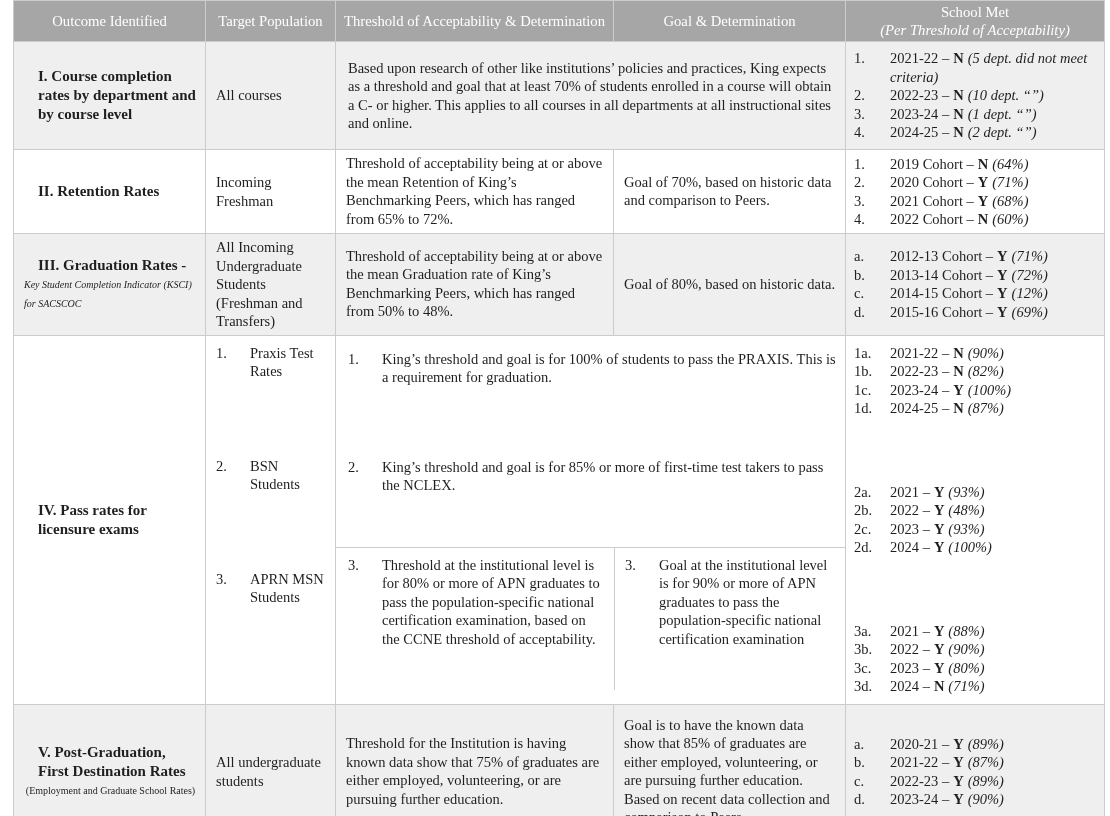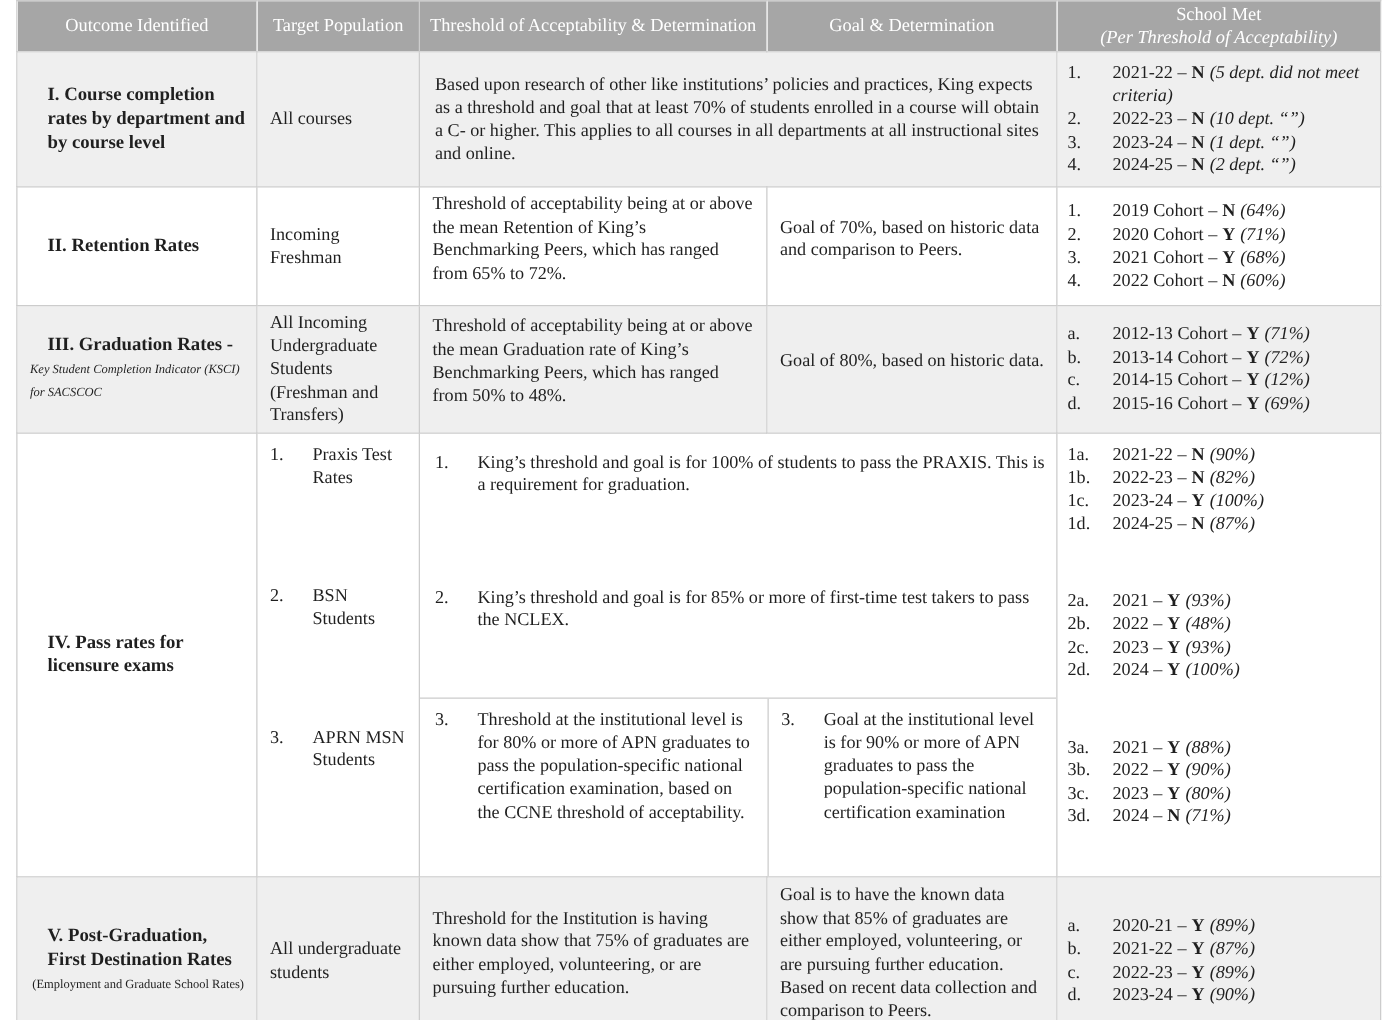--- a/index.html
+++ b/index.html
@@ -23,21 +23,21 @@
     font-weight:normal; text-align:center; font-size:14.7px; line-height:18px;
     padding:2px 4px; height:40px;
   }
   thead .sub{font-style:italic;}
   tr.shaded td{background:var(--row-shaded-bg);}
   tr.plain td{background:var(--row-plain-bg);}
   tr.h-r1{height:108px;} tr.h-r2{height:82px;} tr.h-r3{height:93px;}
   tr.h-r4{height:355px;} tr.h-r5{height:135px;}
   td.c1{padding:4px 8px 4px 10px;}
   td.c2{padding:4px 6px 4px 10px;}
-  td.c3,td.c4{padding:4px 8px 16px 10px;}
+  td.c3,td.c4{padding:4px 8px 5px 10px;}
   td.c34{padding:4px 8px 4px 12px;}
   td.c5{padding:4px 4px 4px 8px;}
   .title{font-weight:bold; font-size:15px; line-height:19px;margin-left:14px;}
   .title-italic{font-style:italic; font-size:10px; line-height:19px;}
   .subtitle{font-size:10px; line-height:19px;text-align:center;}
   
   .li{display:flex; align-items:flex-start;}
   .li .num{flex:0 0 34px;}
   .li .txt{flex:1;}
   
@@ -54,21 +54,21 @@
   td.c2-iv{padding:8px 6px 4px 10px; vertical-align:top;}
   .pop-item{margin-bottom:76px;}
   .pop-item:last-child{margin-bottom:0;}
   td.tg-cell{padding:0; vertical-align:top;}
   .tg-top{min-height:211px; padding:14px 8px 8px 12px;}
   .tg-top .li + .li{margin-top:71px;}
   .tg-bottom{display:grid; grid-template-columns:278px 232px; border-top:1px solid var(--border); min-height:143px;}
   .tg-bottom .cellL{padding:8px 8px 8px 12px;}
   .tg-bottom .cellR{border-left:1px solid var(--border); padding:8px 8px 8px 10px;}
   td.c5-iv{padding:8px 4px 8px 8px; vertical-align:top;}
-  .og + .og{margin-top:43px;}
+  .og + .og{margin-top:65px;}
 </style>
 </head>
 <body>
 
 <table class="outcomes">
   <colgroup>
     <col style="width:192px">
       <col style="width:130px">
       <col style="width:278px">
       <col style="width:232px">

